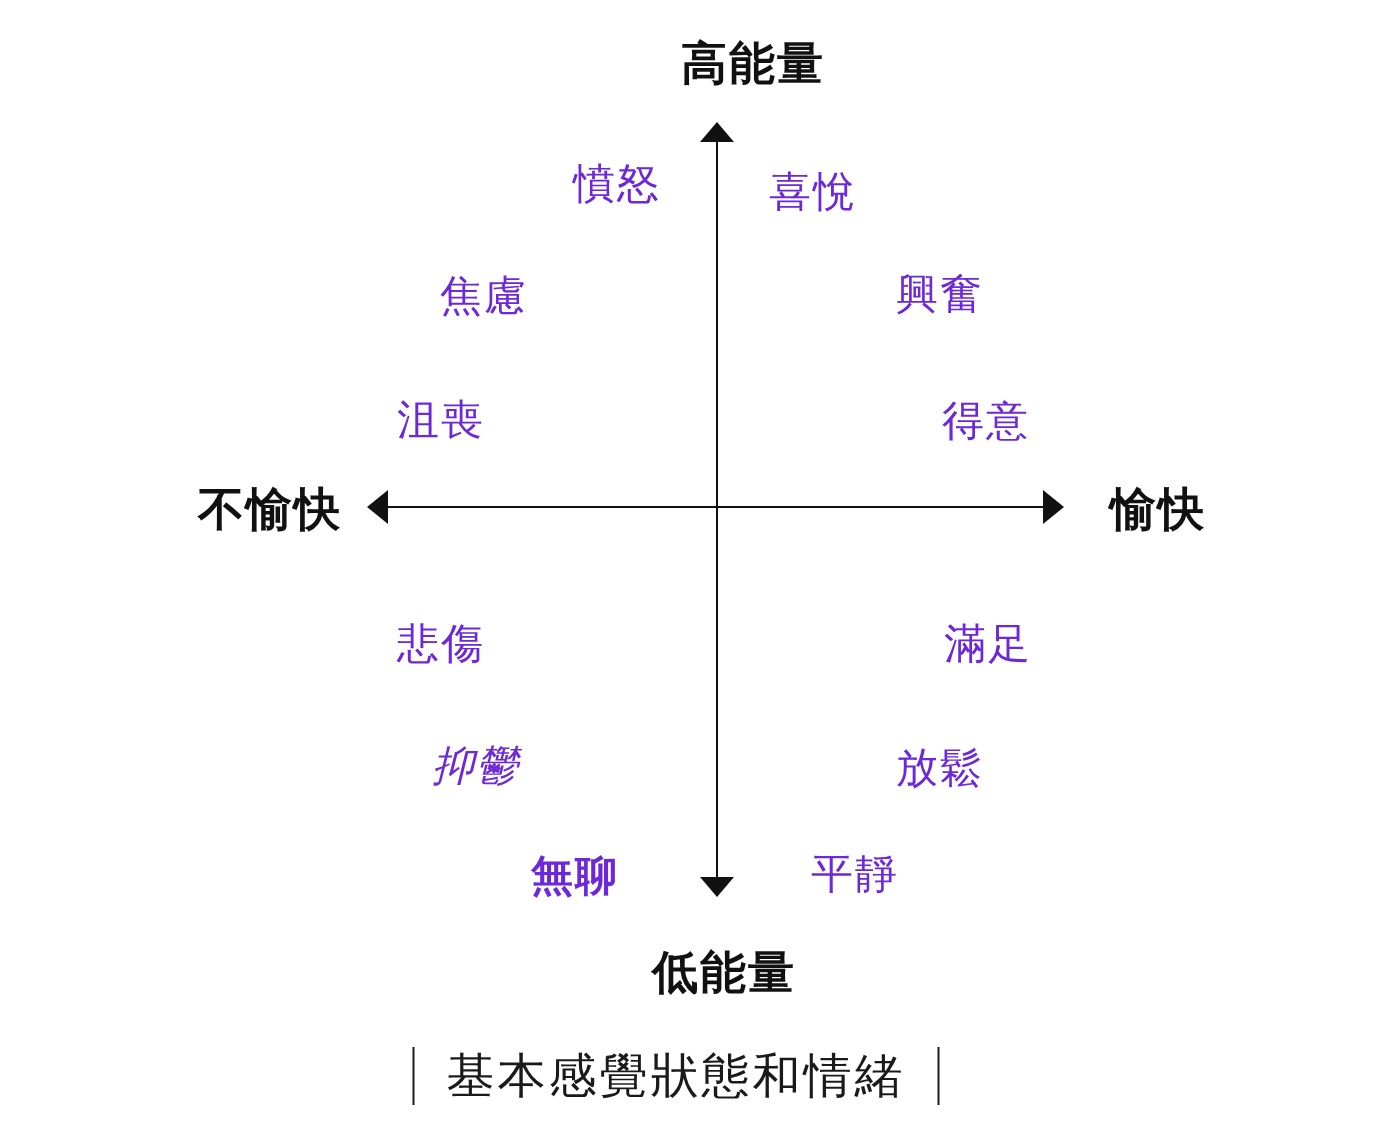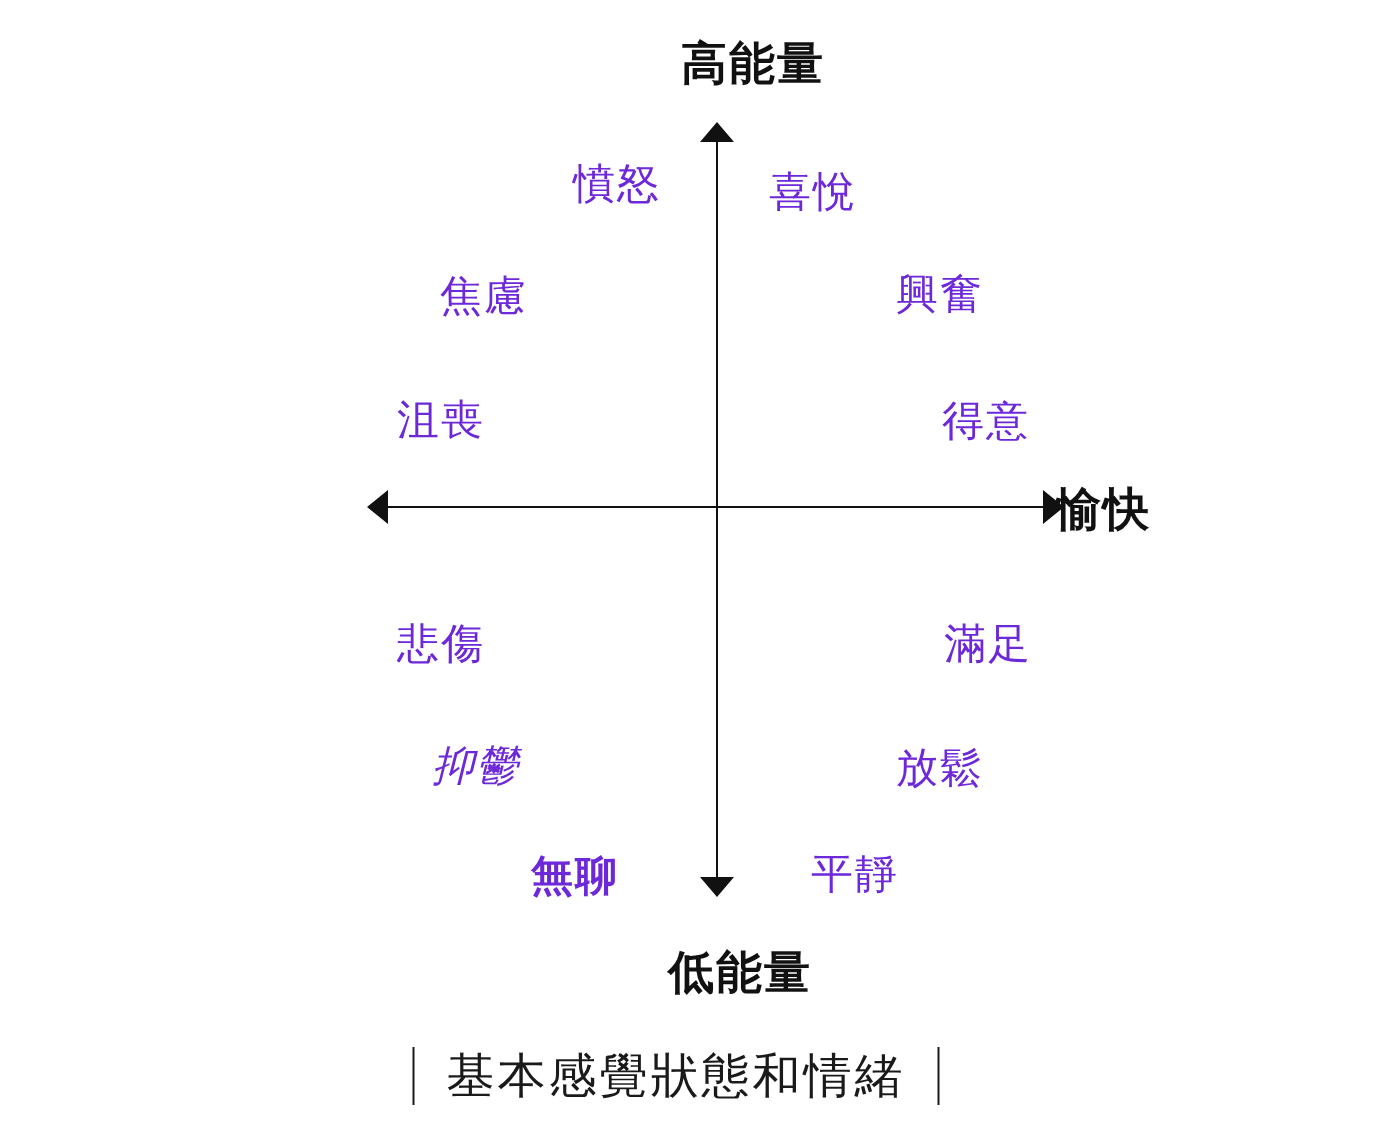--- a/index.html
+++ b/index.html
@@ -122,22 +122,23 @@
 
   <div class="vline"></div>
   <div class="hline"></div>
 
   <div class="arrow up"></div>
   <div class="arrow down"></div>
   <div class="arrow left"></div>
   <div class="arrow right"></div>
 
   <div class="axis-label" style="left:717px; top:64px;margin-left:36px;">高能量</div>
-  <div class="axis-label" style="left:740px; top:973px;">低能量</div>
-  <div class="axis-label" style="left:1103px; top:510px;">愉快</div>
+  <div class="axis-label" style="left:724px; top:973px;">低能量</div>
+  <div class="axis-label" style="left:270px; top:510px;">不愉快</div>
+  <div class="axis-label" style="left:1158px; top:510px;">愉快</div>
 
   <div id="emotions">
       <div class="emotion" style="left: 617px; top: 184px;">憤怒</div>
       <div class="emotion" style="left: 813px; top: 192px;">喜悅</div>
       <div class="emotion" style="left: 484px; top: 296px;">焦慮</div>
       <div class="emotion" style="left: 940px; top: 294px;">興奮</div>
       <div class="emotion" style="left: 441px; top: 420px;">沮喪</div>
       <div class="emotion" style="left: 986px; top: 421px;">得意</div>
       <div class="emotion" style="left: 441px; top: 644px;">悲傷</div>
       <div class="emotion" style="left: 988px; top: 644px;">滿足</div>

